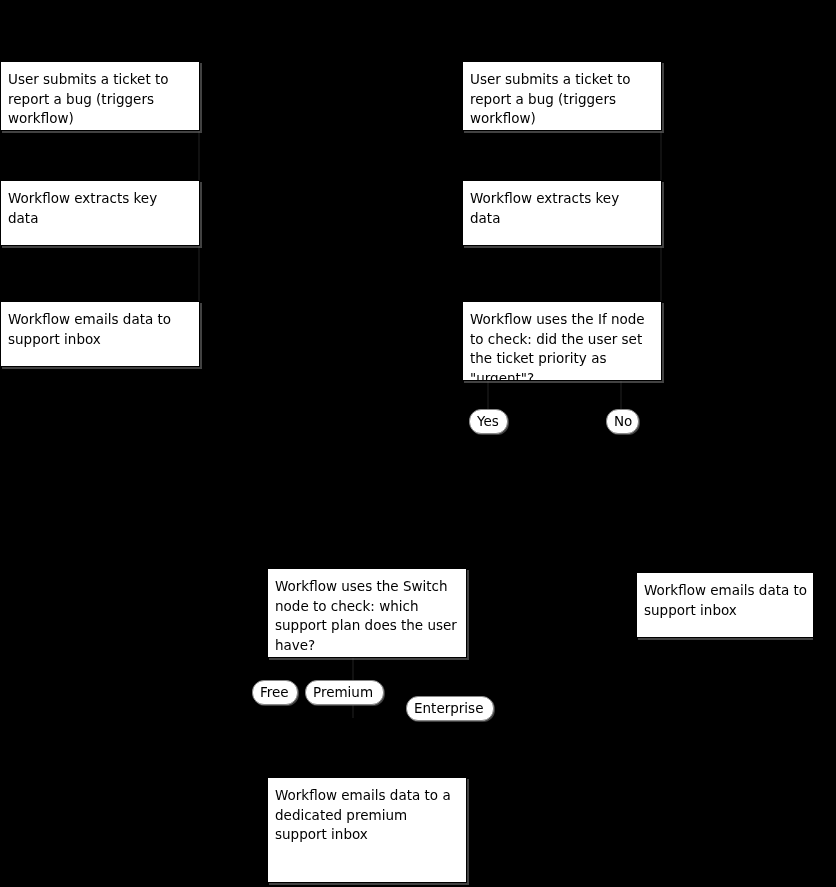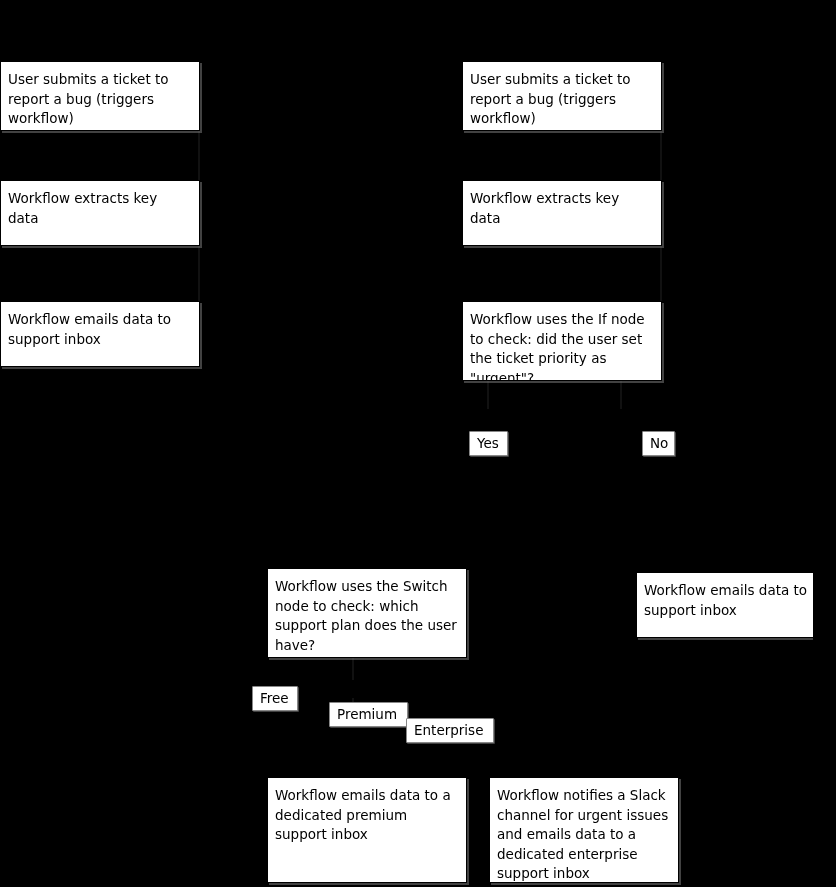--- a/index.html
+++ b/index.html
@@ -26,29 +26,28 @@
     padding: 8px 9px 6px 7px;
     box-shadow: 2px 2px 0 rgba(120,120,120,0.55);
     white-space: pre-wrap;
     overflow: hidden;
   }
   .pill {
     position: absolute;
     background: #ffffff;
     color: #000000;
     border: 1px solid #888888;
-    border-radius: 1px;
+    border-radius: 12px;
     box-sizing: border-box;
     font-size: 13.5px;
     line-height: 18px;
     padding: 2px 15px 3px 7px;
     text-align: center;
     box-shadow: 1px 1px 0 rgba(130,130,130,0.5);
     white-space: nowrap;
-    margin-top: 22px;
   }
   .connector {
     position: absolute;
     background: #111111;
   }
 </style>
 </head>
 <body>
 
 <div id="canvas">
@@ -74,25 +73,24 @@
 
   <div class="node" style="left:267px; top:568px; width:200px; height:90px;">Workflow uses the Switch node to check: which support plan does the user have?</div>
 
   <div class="node" style="left:462px; top:301px; width:200px; height:80px;">Workflow uses the If node to check: did the user set the ticket priority as "urgent"?</div>
 
   <div class="node" style="left:636px; top:572px; width:200px; height:66px;">Workflow emails data to support inbox</div>
 
 
   <div class="node" style="left:267px; top:777px; width:200px; height:106px;">Workflow emails data to a dedicated premium support inbox</div>
 
-  <div class="node" style="left:489px; top:777px; width:190px; height:106px;">Workflow notifies a Slack channel for urgent issues and emails data to a dedicated enterprise support inbox</div>
 
   <div class="pill" style="left:469px; top:409px; width:39px;">Yes</div>
 
-  <div class="pill" style="left:642px; top:409px; width:33px;text-align:center;">No</div>
+  <div class="pill" style="left:606px; top:409px; width:33px;text-align:center;">No</div>
 
-  <div class="pill" style="left:252px; top:664px; width:46px;text-align:center;">Free</div>
+  <div class="pill" style="left:252px; top:680px; width:46px;text-align:center;">Free</div>
 
-  <div class="pill" style="left:329px; top:680px; width:79px;">Premium</div>
+  <div class="pill" style="left:305px; top:680px; width:79px;">Premium</div>
 
   <div class="pill" style="left:406px; top:696px; width:88px;">Enterprise</div>
 
 </div>
 
 </body></html>

